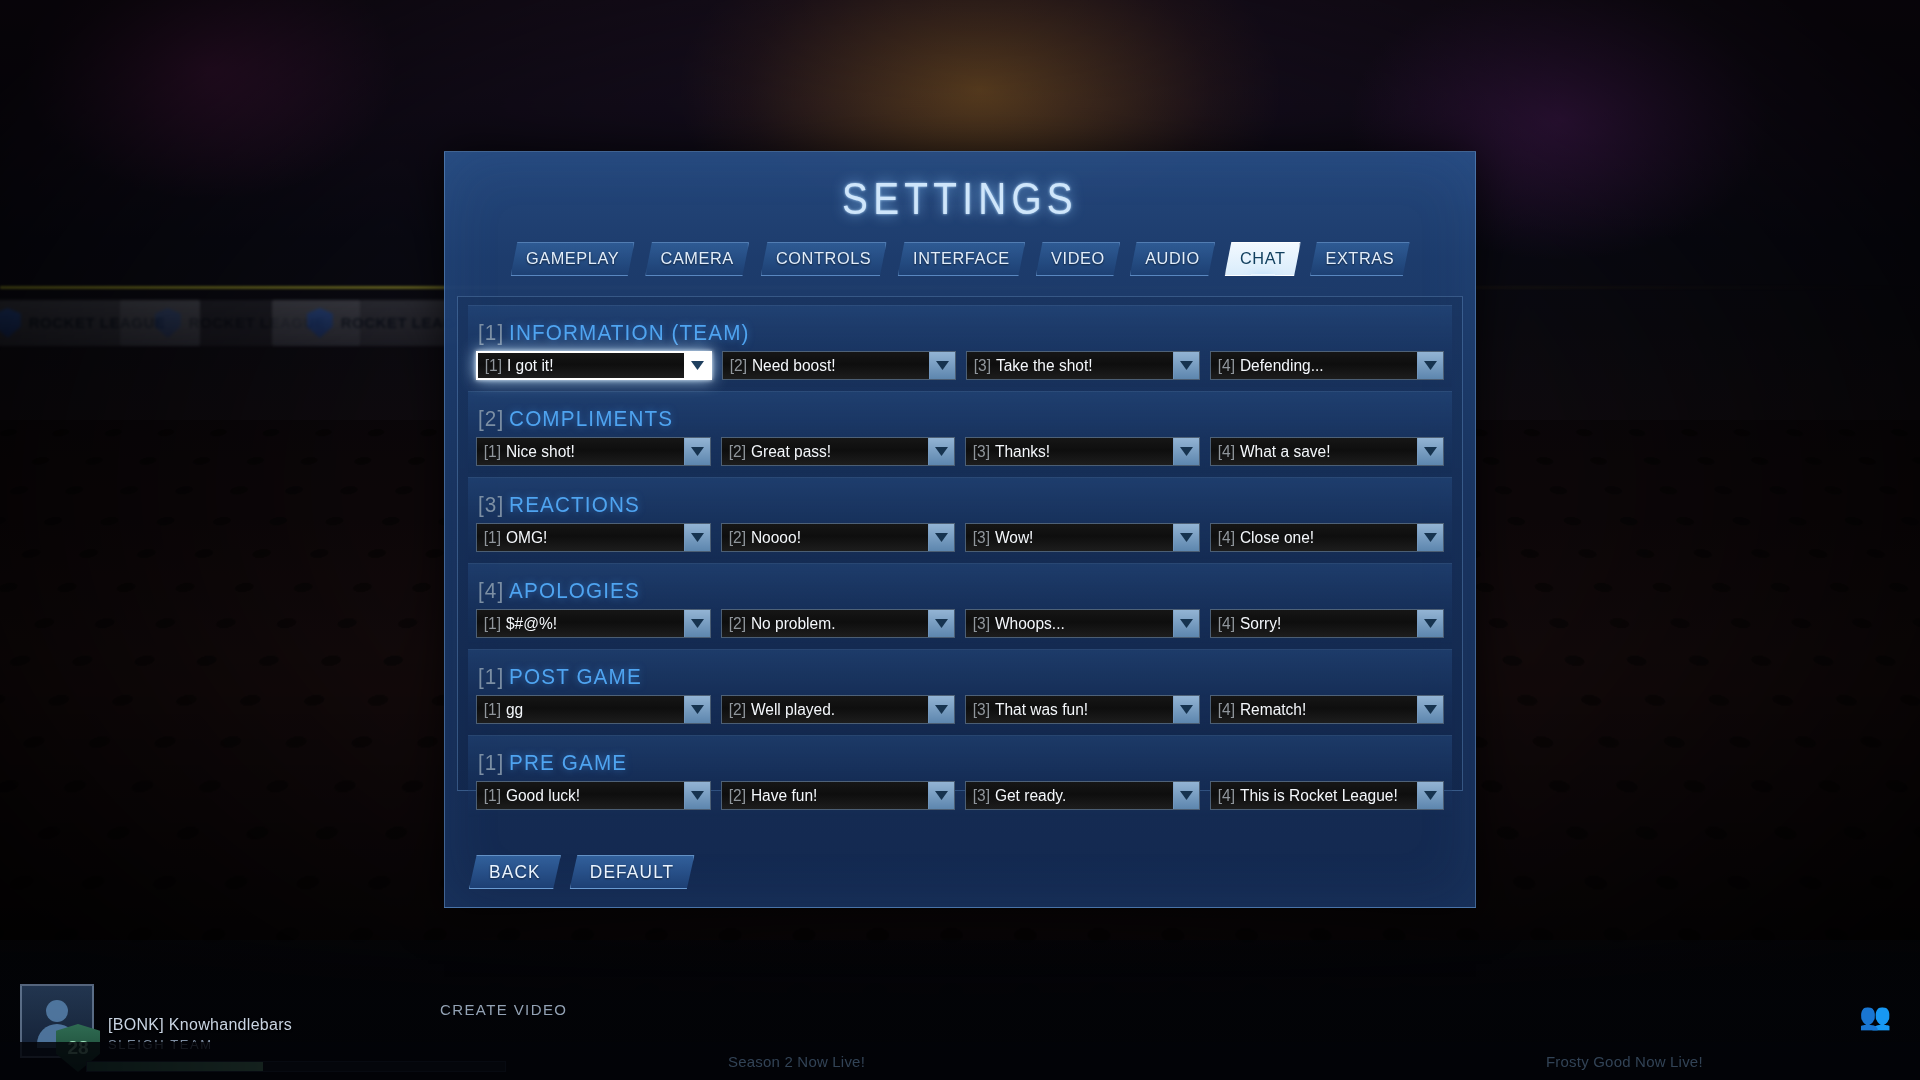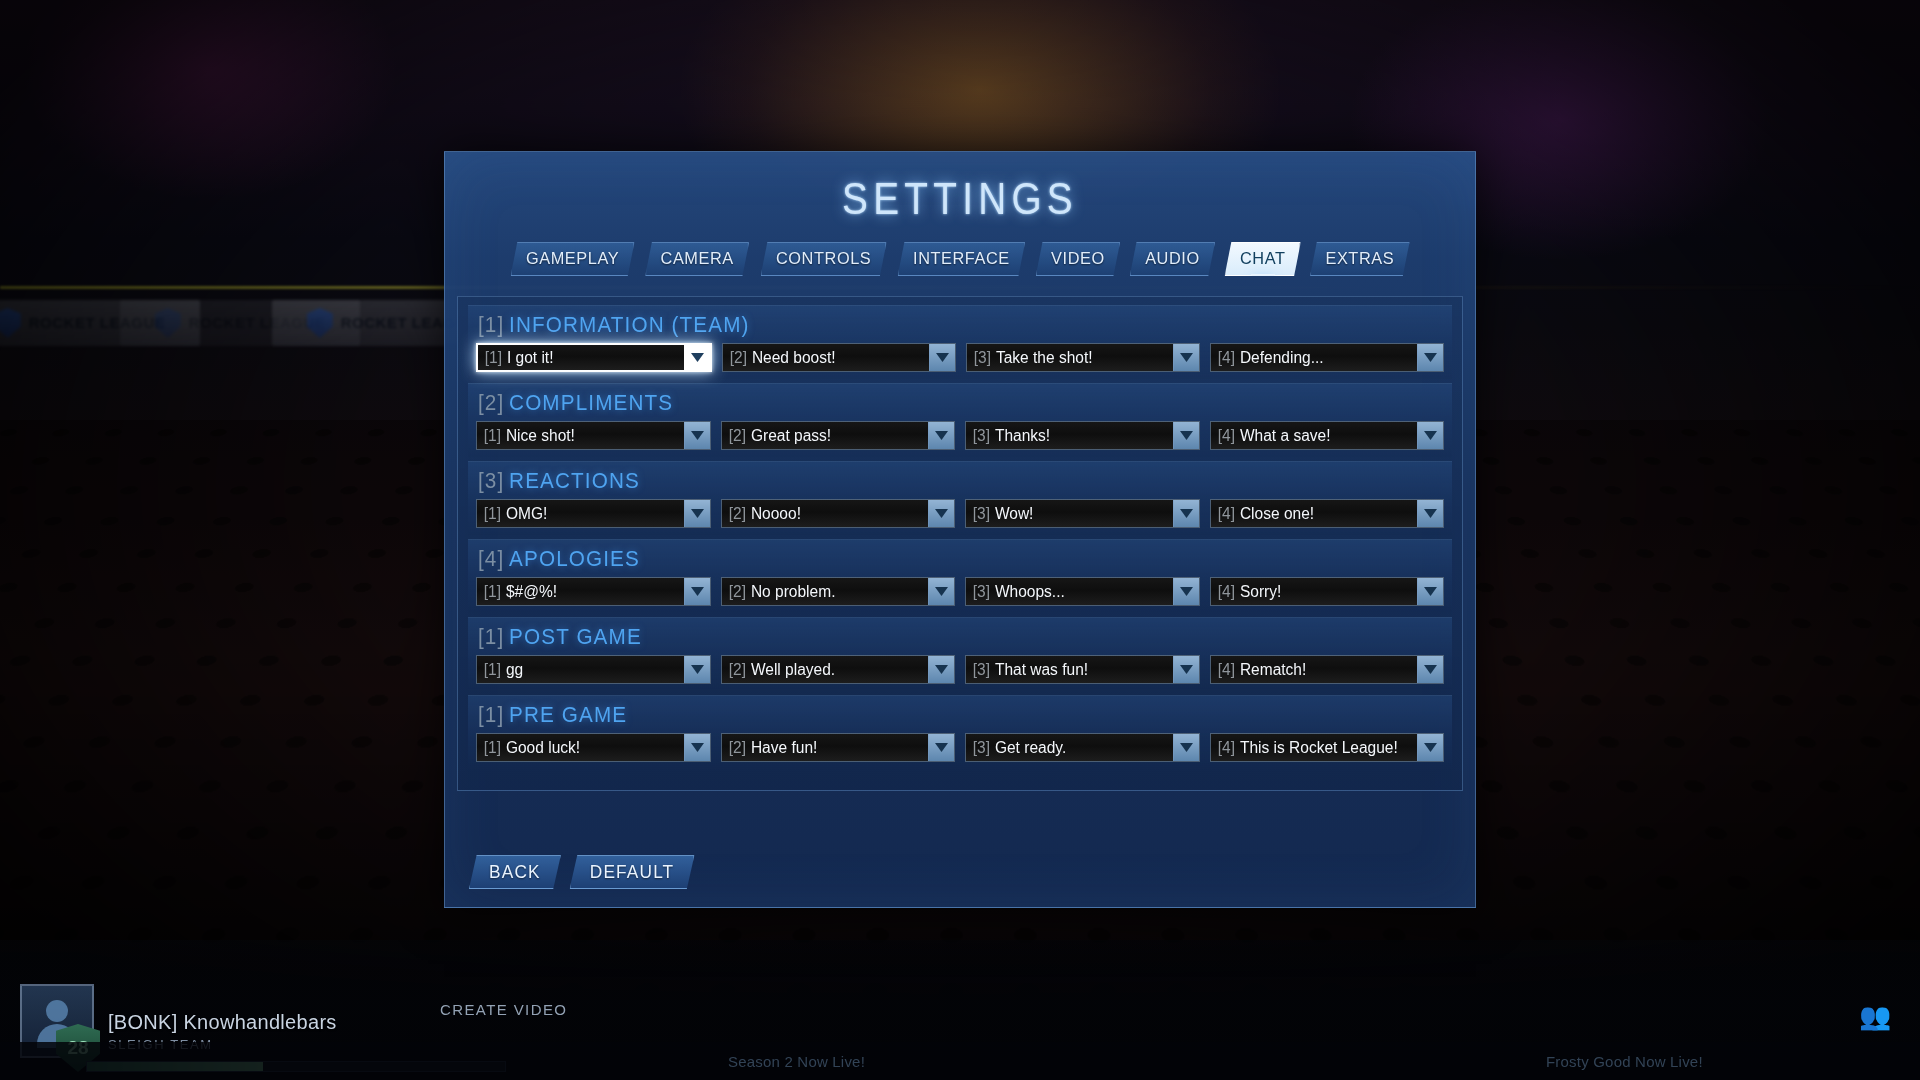--- a/index.html
+++ b/index.html
@@ -110,21 +110,21 @@
     position: absolute; left: 34px; bottom: -16px;
     width: 44px; height: 48px;
     background: linear-gradient(180deg, #2f6b52, #17402f);
     clip-path: polygon(50% 0, 100% 14%, 100% 62%, 50% 100%, 0 62%, 0 14%);
     display: flex; align-items: center; justify-content: center;
     font-size: 19px; font-weight: bold; color: #9fe5bd;
     border: 0;
   }
   #player-text { padding-bottom: 6px; }
   #player-name {
-    font-size: 20px; color: #c9d4e2; letter-spacing: 0.3px;
+    font-size: 16px; color: #c9d4e2; letter-spacing: 0.3px;
     text-shadow: 0 1px 2px #000;
     margin-top: 16px;
   }
   #player-title {
     font-size: 13px; color: #7f8fa3; letter-spacing: 1.6px;
     margin-top: 3px;
   }
   #xp-bar {
     position: absolute; left: 86px; bottom: 8px;
     width: 420px; height: 11px;
@@ -225,21 +225,21 @@
   #content {
     margin: 20px 12px 0 12px;
     background: linear-gradient(180deg, rgba(22,48,90,0.55), rgba(16,36,72,0.6));
     border: 1px solid rgba(110,160,215,0.38);
     padding: 8px 10px 12px 10px;
     height: 495px;
   }
   .section {
     background: linear-gradient(180deg, rgba(42,82,138,0.42) 0%, rgba(28,58,106,0.30) 55%, rgba(18,40,78,0.12) 100%);
     border-top: 1px solid rgba(120,175,230,0.22);
-    padding: 4px 8px 7px 8px;
+    padding: 12px 8px 7px 8px;
     margin-bottom: 4px;
   }
   .section-header {
     font-size: 22px;
     letter-spacing: 1.2px;
     margin: 2px 0 5px 2px;
     font-family: "Liberation Sans Narrow", "Liberation Sans", sans-serif;
     transform: scaleX(0.94);
     transform-origin: left;
   }

